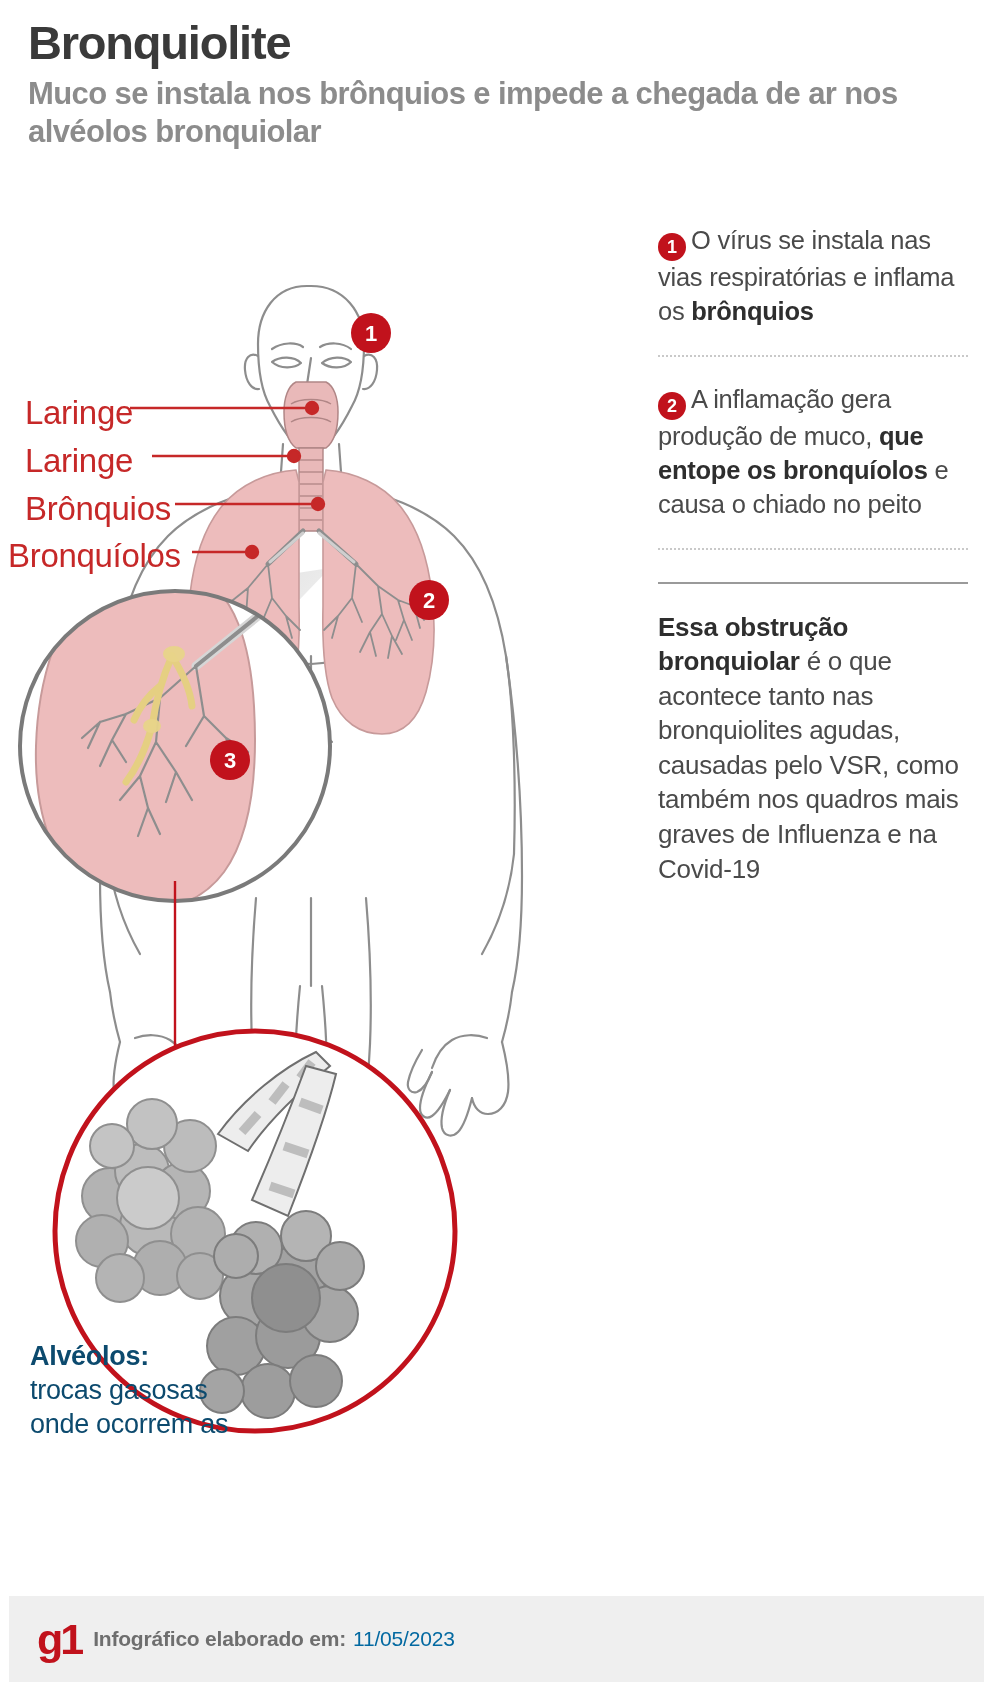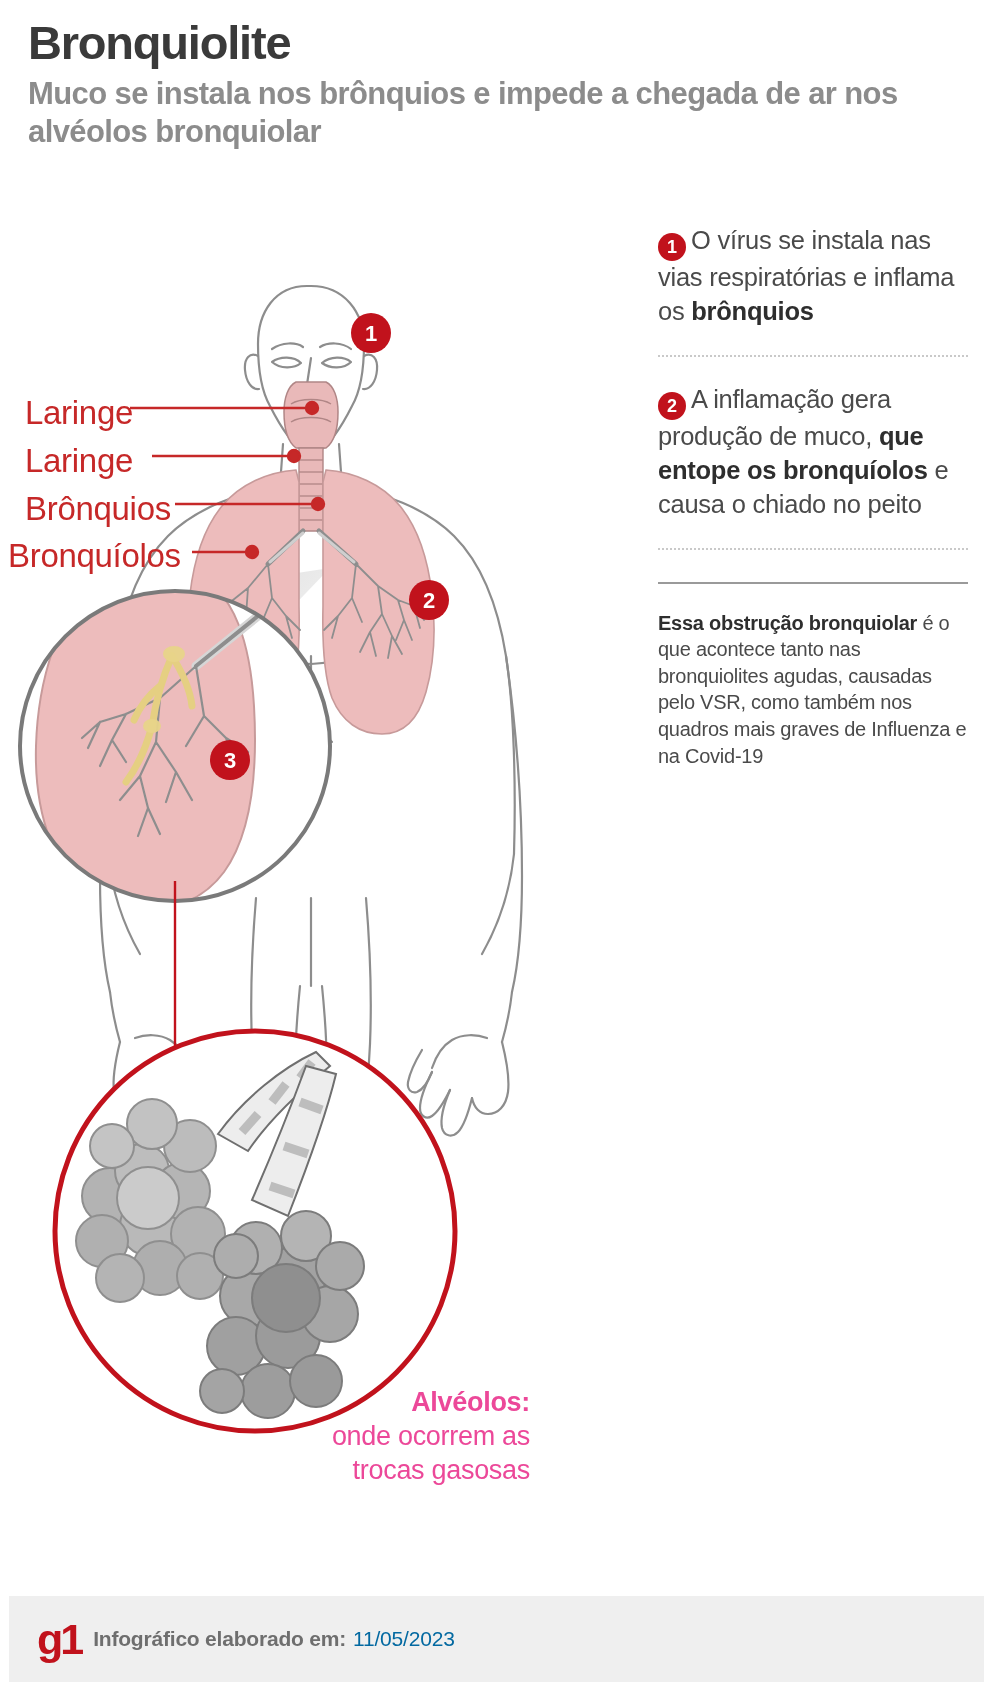--- a/index.html
+++ b/index.html
@@ -46,24 +46,24 @@
     white-space: nowrap;
   }
   #lbl-laringe    { left: 25px; top: 394px; }
   #lbl-traqueia   { left: 25px; top: 442px; }
   #lbl-bronquios  { left: 25px; top: 490px; }
   #lbl-bronquiolos{ left: 8px; top: 537px; }
 
   
   .alv-caption {
     position: absolute;
-    left: 30px; top: 1386px;
+    left: 30px; top: 1340px;
     width: 500px;
-    text-align: right;
-    color: #ec4899;
+    text-align: left;
+    color: #0c4a6e;
     line-height: 1.25;
   }
   .alv-caption .t1 { font-size: 27px; font-weight: bold; letter-spacing: -0.3px; }
   .alv-caption .t2 { font-size: 27px; letter-spacing: -0.3px; }
 
   
   .rail {
     position: absolute;
     left: 638px; top: 224px;
     width: 310px;
@@ -94,21 +94,21 @@
     height: 0;
     border-top: 2px dotted #c9c9c9;
     margin: 26px 0 26px 0;
   }
   .solid-sep {
     height: 0;
     border-top: 2px solid #9a9a9a;
     margin: 32px 0 26px 0;
   }
   .final-body {
-    font-size: 20px;
+    font-size: 26px;
     line-height: 1.33;
     color: #4a4a4a;
     letter-spacing: -0.25px;
   }
   .final-body b { color: #2e2e2e; font-weight: bold; }
 
   
   .footer {
     position: absolute;
     left: 9px; top: 1596px;
@@ -418,22 +418,22 @@
     </svg>
   </div>
 
   <div class="anat-label" id="lbl-laringe">Laringe</div>
   <div class="anat-label" id="lbl-traqueia">Laringe</div>
   <div class="anat-label" id="lbl-bronquios">Brônquios</div>
   <div class="anat-label" id="lbl-bronquiolos">Bronquíolos</div>
 
   <div class="alv-caption">
     <div class="t1">Alvéolos:</div>
+    <div class="t2">trocas gasosas</div>
     <div class="t2">onde ocorrem as</div>
-    <div class="t2">trocas gasosas</div>
   </div>
 
   <div class="rail">
 
     <div class="step">
       <div class="step-body">
         <span class="badge">1</span><span>O vírus se instala nas vias respiratórias e inflama os <b>brônquios</b></span>
       </div>
     </div>
 

